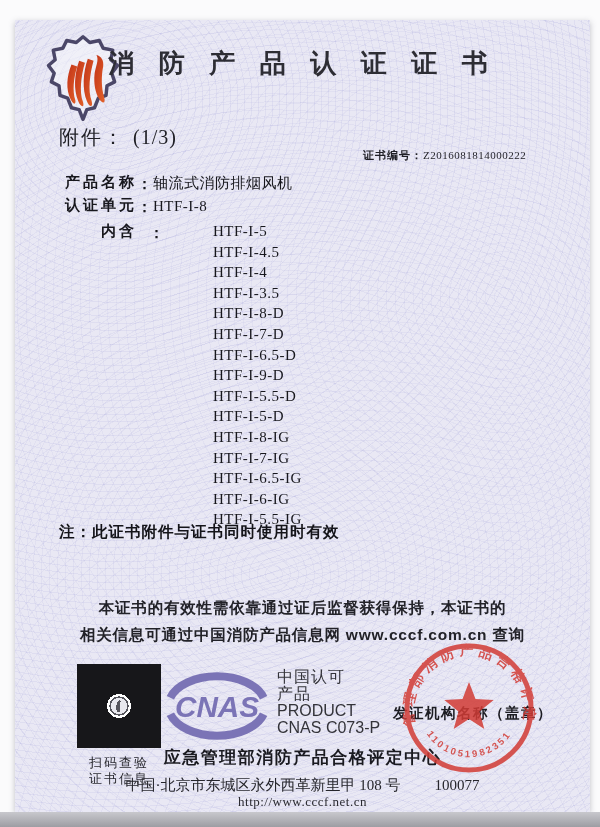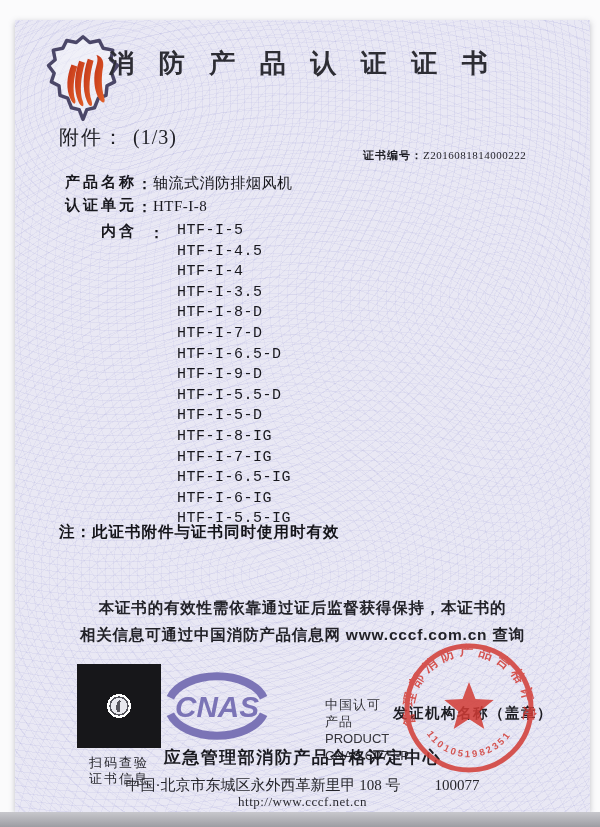--- a/index.html
+++ b/index.html
@@ -46,37 +46,37 @@
   }
   .cert-no .cn-label { font-weight:bold; letter-spacing:1px; }
   .cert-no .cn-value { font-family:"Liberation Serif","DejaVu Serif",serif; letter-spacing:.5px; }
   
   .info { position:absolute; left:44px; top:152px; font-size:15px; color:#17171d; }
   .info-row { display:flex; line-height:23px; }
   .lbl { display:inline-block; width:78px; font-weight:bold; letter-spacing:3px; text-align:right; white-space:nowrap;font-family:Liberation Mono, monospace; }
   .colon { font-weight:bold; width:16px; }
   .val { font-family:"Liberation Serif","DejaVu Serif",serif; letter-spacing:.5px; }
   .models { display:flex; flex-direction:column; }
-  .models span { line-height:20.6px; font-family:Liberation Mono, monospace; letter-spacing:.5px; }
+  .models span { line-height:20.6px; font-family:Liberation Serif, serif; letter-spacing:.5px;margin-left:36px; }
   .contains-row { margin-top:3px;gap:12px; }
   .note {
     position:absolute; left:44px; top:502px;
     font-size:15.5px; font-weight:bold; color:#141419; letter-spacing:1px;
   }
   
   .validity {
     position:absolute; left:0; top:574px; width:100%; text-align:center;
     font-size:15.5px; font-weight:600; color:#222228; line-height:27px; letter-spacing:.8px;
   }
   
   .qr-block { position:absolute; left:58px; top:644px; width:92px; text-align:center; }
   .qr-block svg { width:84px; height:84px; }
   .qr-caption { font-size:13px; color:#2a2a31; line-height:16px; letter-spacing:2px; margin-top:3px; }
   .cnas-logo { position:absolute; left:148px; top:648px; width:108px; height:76px; }
-  .accreditation { position:absolute; left:262px; top:676px; font-size:13px; color:#333339; line-height:17px;margin-left:48px; }
+  .accreditation { position:absolute; left:262px; top:648px; font-size:16px; color:#333339; line-height:17px; }
   .accreditation .acc-cn { letter-spacing:1px; }
   .seal-hint {
     position:absolute; left:378px; top:684px; z-index:1;
     font-family:"Liberation Serif","DejaVu Serif",serif;
     font-size:14.5px; font-weight:bold; color:#1c1c22; letter-spacing:1.5px; white-space:nowrap;
   }
   .seal { position:absolute; left:384px; top:618px; width:140px; height:140px; z-index:2; opacity:.85; }
   .issuer {
     position:absolute; left:0; top:726px; width:100%; text-align:center;
     font-size:17px; font-weight:bold; color:#1a1a20; letter-spacing:1.5px;

